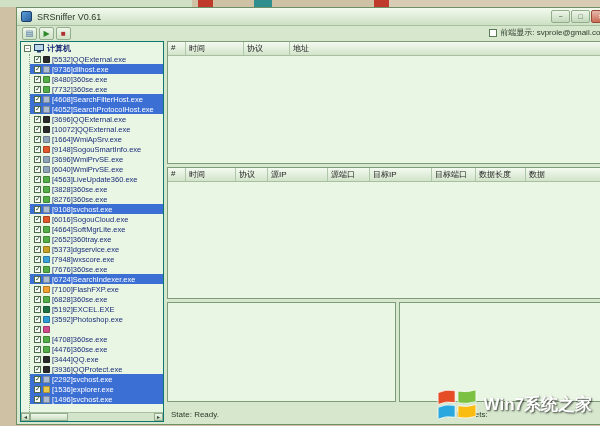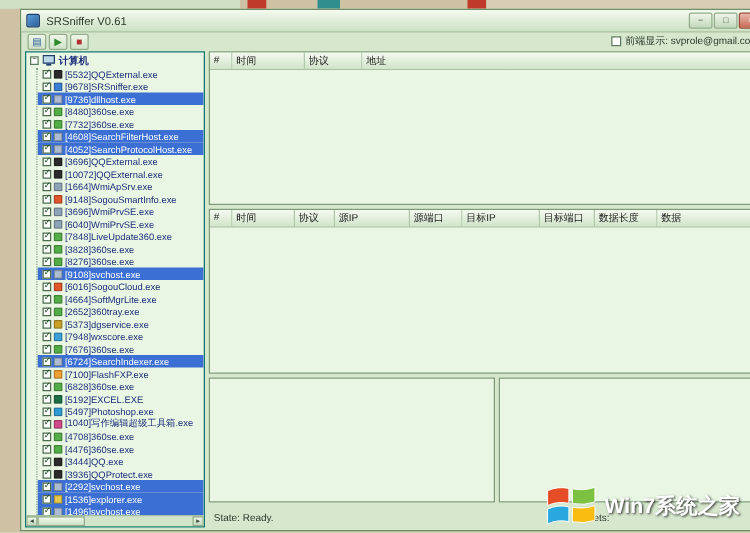--- a/index.html
+++ b/index.html
@@ -131,25 +131,20 @@
         <rect x="3" y="7" width="4" height="1.5" fill="#1c3f66"></rect>
       </svg>
       <span class="rootlabel">计算机</span>
     </div>
     <div id="tree-rows">
         <div class="trow">
           <span class="cb"></span>
           <span class="pic" style="background: rgb(43, 43, 43);"></span>
           <span class="plabel">[5532]QQExternal.exe</span>
         </div>
-        <div class="trow">
-          <span class="cb"></span>
-          <span class="pic" style="background: rgb(58, 127, 213);"></span>
-          <span class="plabel">[9678]SRSniffer.exe</span>
-        </div>
         <div class="trow hl">
           <span class="cb"></span>
           <span class="pic" style="background: rgb(174, 188, 208);"></span>
           <span class="plabel">[9736]dllhost.exe</span>
         </div>
         <div class="trow">
           <span class="cb"></span>
           <span class="pic" style="background: rgb(84, 174, 72);"></span>
           <span class="plabel">[8480]360se.exe</span>
         </div>
@@ -194,21 +189,21 @@
           <span class="plabel">[3696]WmiPrvSE.exe</span>
         </div>
         <div class="trow">
           <span class="cb"></span>
           <span class="pic" style="background: rgb(143, 163, 184);"></span>
           <span class="plabel">[6040]WmiPrvSE.exe</span>
         </div>
         <div class="trow">
           <span class="cb"></span>
           <span class="pic" style="background: rgb(84, 174, 72);"></span>
-          <span class="plabel">[7848]LiveUpdate360.exe</span>
+          <span class="plabel">[4563]LiveUpdate360.exe</span>
         </div>
         <div class="trow">
           <span class="cb"></span>
           <span class="pic" style="background: rgb(84, 174, 72);"></span>
           <span class="plabel">[3828]360se.exe</span>
         </div>
         <div class="trow">
           <span class="cb"></span>
           <span class="pic" style="background: rgb(84, 174, 72);"></span>
           <span class="plabel">[8276]360se.exe</span>
@@ -264,26 +259,25 @@
           <span class="plabel">[6828]360se.exe</span>
         </div>
         <div class="trow">
           <span class="cb"></span>
           <span class="pic" style="background: rgb(30, 113, 69);"></span>
           <span class="plabel">[5192]EXCEL.EXE</span>
         </div>
         <div class="trow">
           <span class="cb"></span>
           <span class="pic" style="background: rgb(45, 155, 214);"></span>
-          <span class="plabel">[5497]Photoshop.exe</span>
+          <span class="plabel">[3592]Photoshop.exe</span>
         </div>
         <div class="trow">
           <span class="cb"></span>
           <span class="pic" style="background: rgb(208, 74, 140);"></span>
-          <span class="plabel">[1040]写作编辑超级工具箱.exe</span>
         </div>
         <div class="trow">
           <span class="cb"></span>
           <span class="pic" style="background: rgb(84, 174, 72);"></span>
           <span class="plabel">[4708]360se.exe</span>
         </div>
         <div class="trow">
           <span class="cb"></span>
           <span class="pic" style="background: rgb(84, 174, 72);"></span>
           <span class="plabel">[4476]360se.exe</span>

